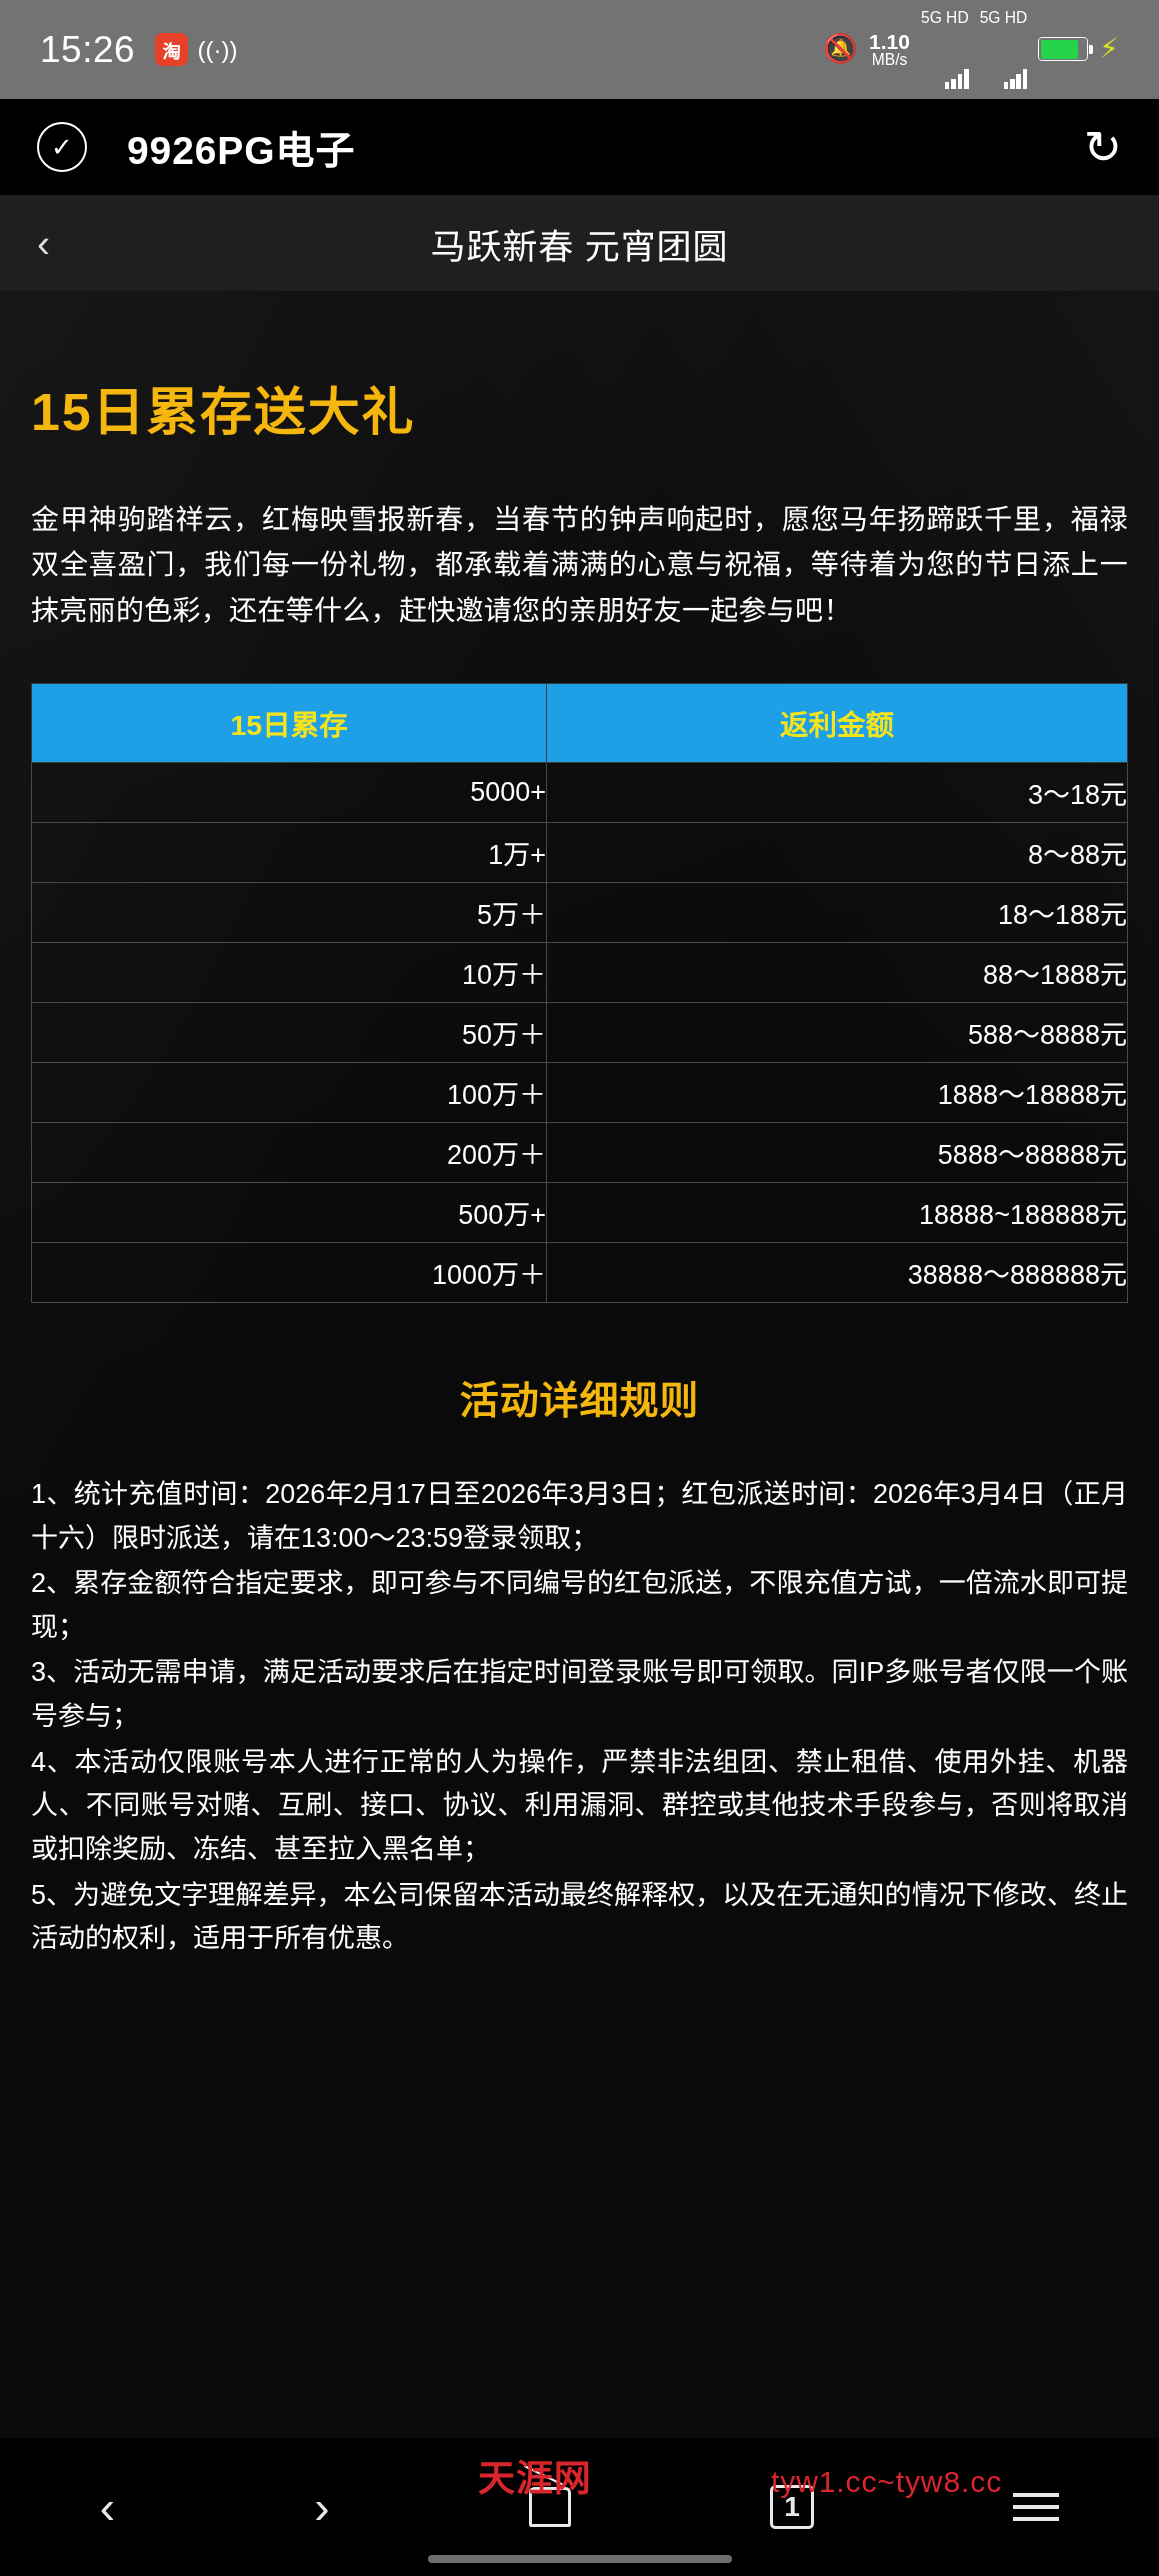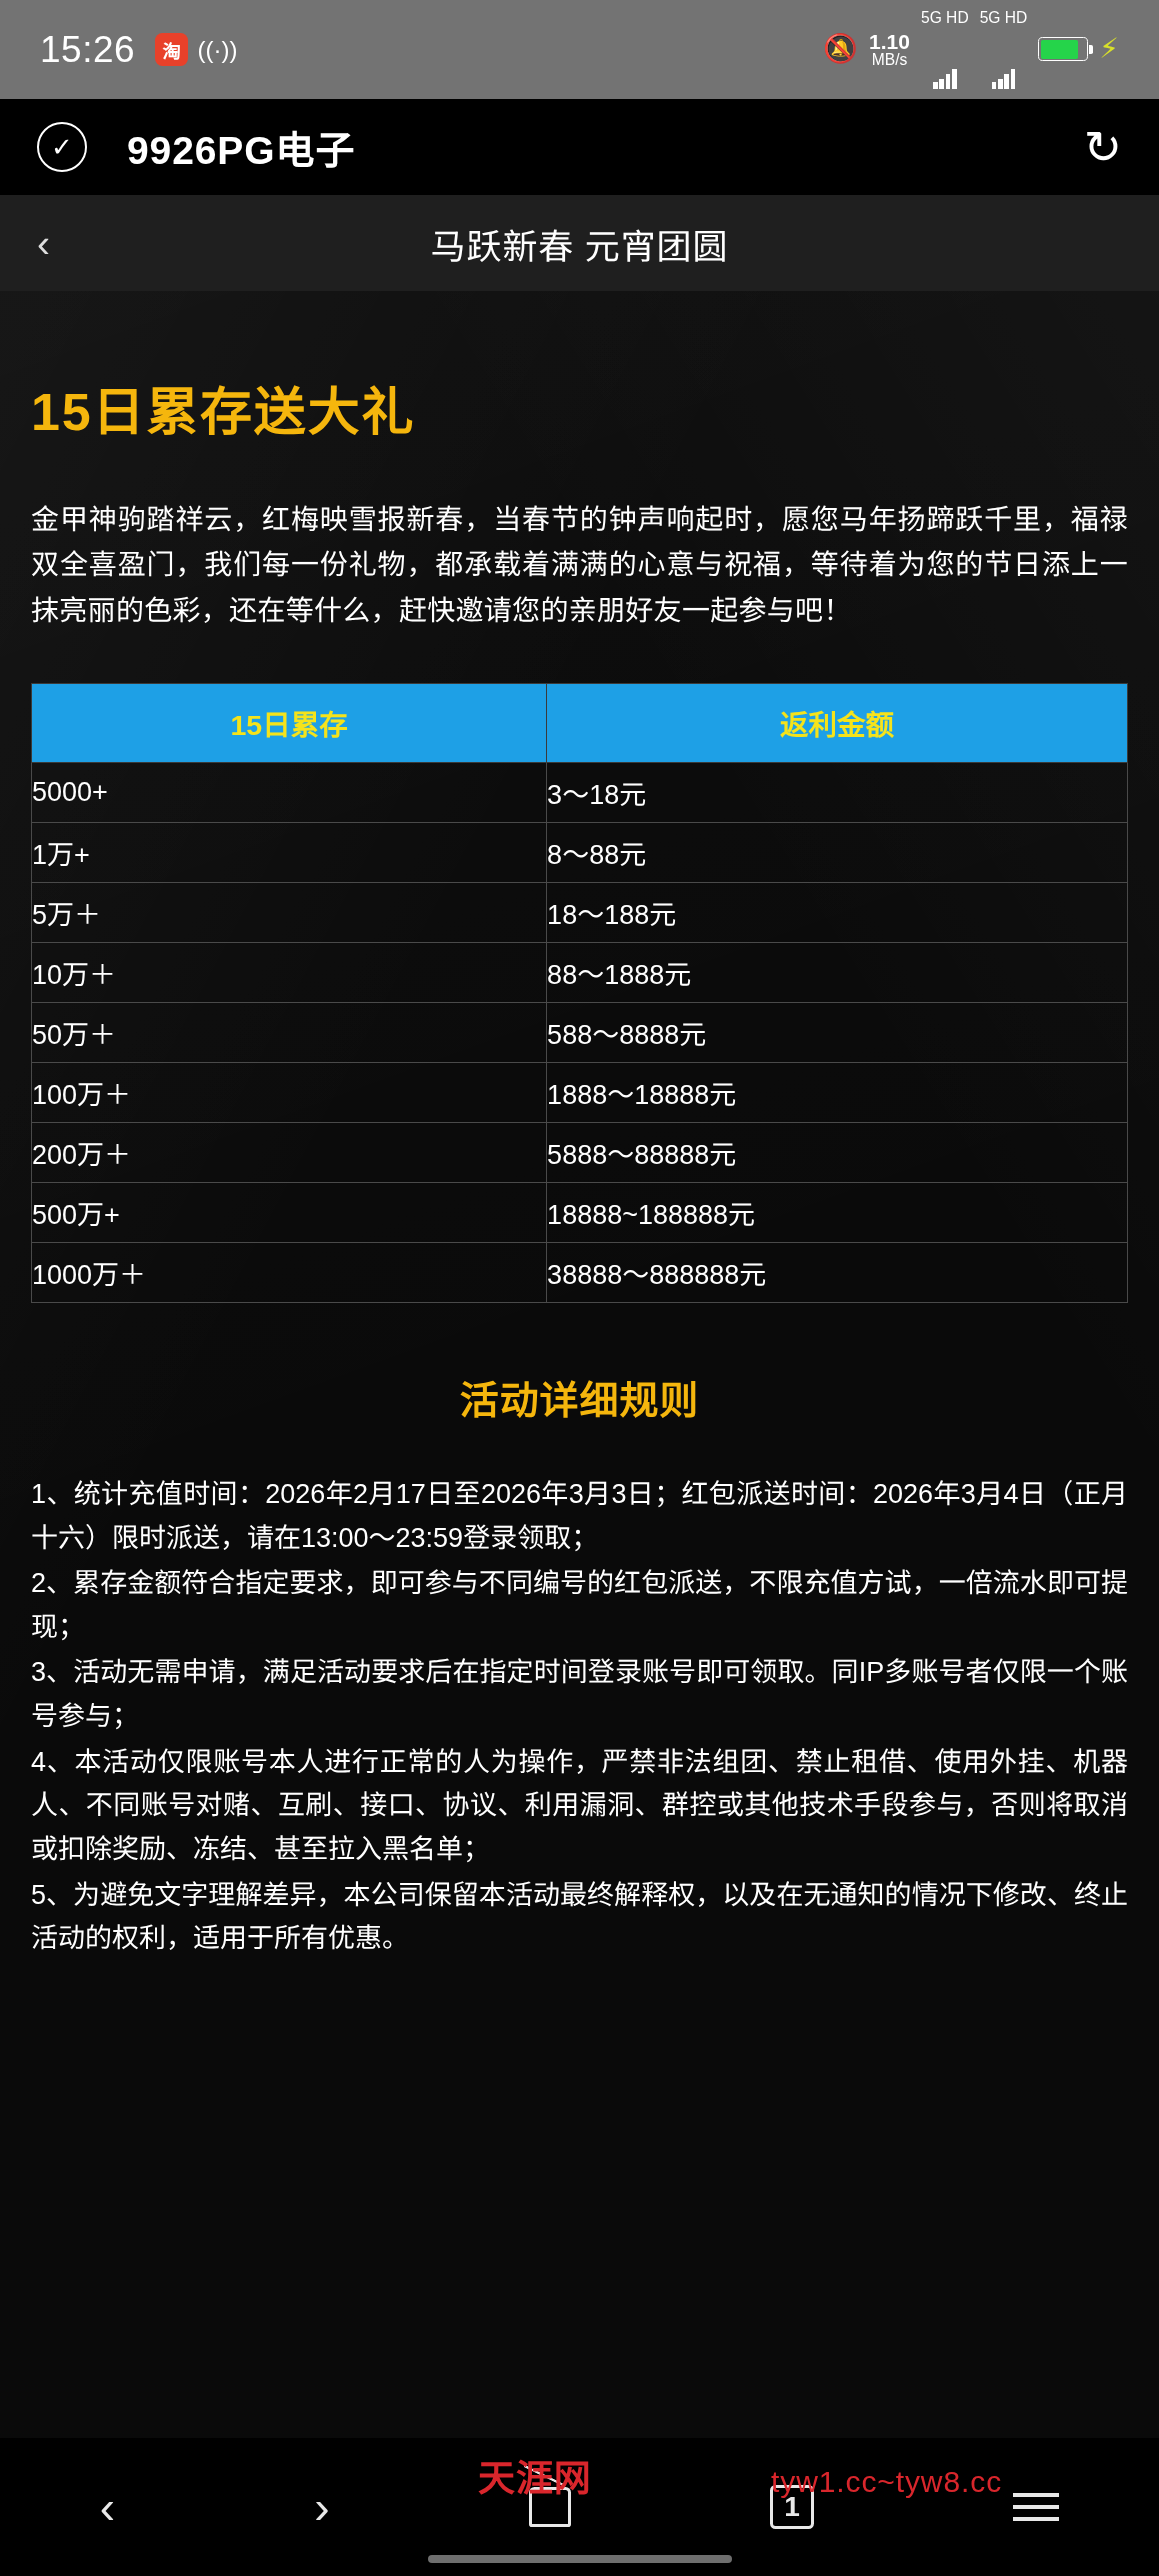--- a/index.html
+++ b/index.html
@@ -44,21 +44,21 @@
   .sb-spacer { flex: 1; }
   .sb-right { display: flex; align-items: center; gap: 11px; }
   .sb-mute { font-size: 28px; line-height: 1; color:#fff; position: relative; }
   .sb-speed {
     text-align: center;
     line-height: 1.0;
     color: #fff;
   }
   .sb-speed .s1 { font-size: 21px; font-weight: bold; display:block;text-align:center; }
   .sb-speed .s2 { font-size: 15.6px; display:block; }
-  .sig-group { display: flex; flex-direction: column; align-items: center; gap: 40px; }
+  .sig-group { display: flex; flex-direction: column; align-items: flex-end; gap: 40px; }
   .sig-label { font-size: 15.6px; color: #fff; line-height: 1; margin-bottom: 2.8px; }
   .bars { display: flex; align-items: flex-end; gap: 1.8px; height: 20px; }
   .bars i { width: 4.6px; background: #fff; display:block; }
   .bars i:nth-child(1){height:6.4px;} .bars i:nth-child(2){height:10px;}
   .bars i:nth-child(3){height:14.7px;} .bars i:nth-child(4){height:19.3px;}
   .battery {
     width: 50px; height: 24px;
     border: 1.8px solid #fff; border-radius: 4.6px;
     position: relative; padding: 1.8px;
   }
@@ -157,21 +157,21 @@
     background: #1ea0e6;
     color: #f5e31b;
     font-size: 28.5px;
     font-weight: bold;
     padding: 18.4px 0;
     border: 1.8px solid #3a3a3a;
   }
   table.rebate td {
     color: #fff;
     font-size: 27px;
-    text-align: left;
+    text-align: right;
     padding: 10px 0;
     border: 1.8px solid #4a4a4a;
   }
   table.rebate col.c1 { width: 47%; }
 
   .rules-title {
     color: #f5b60d;
     font-size: 39px;
     font-weight: bold;
     text-align: center;

